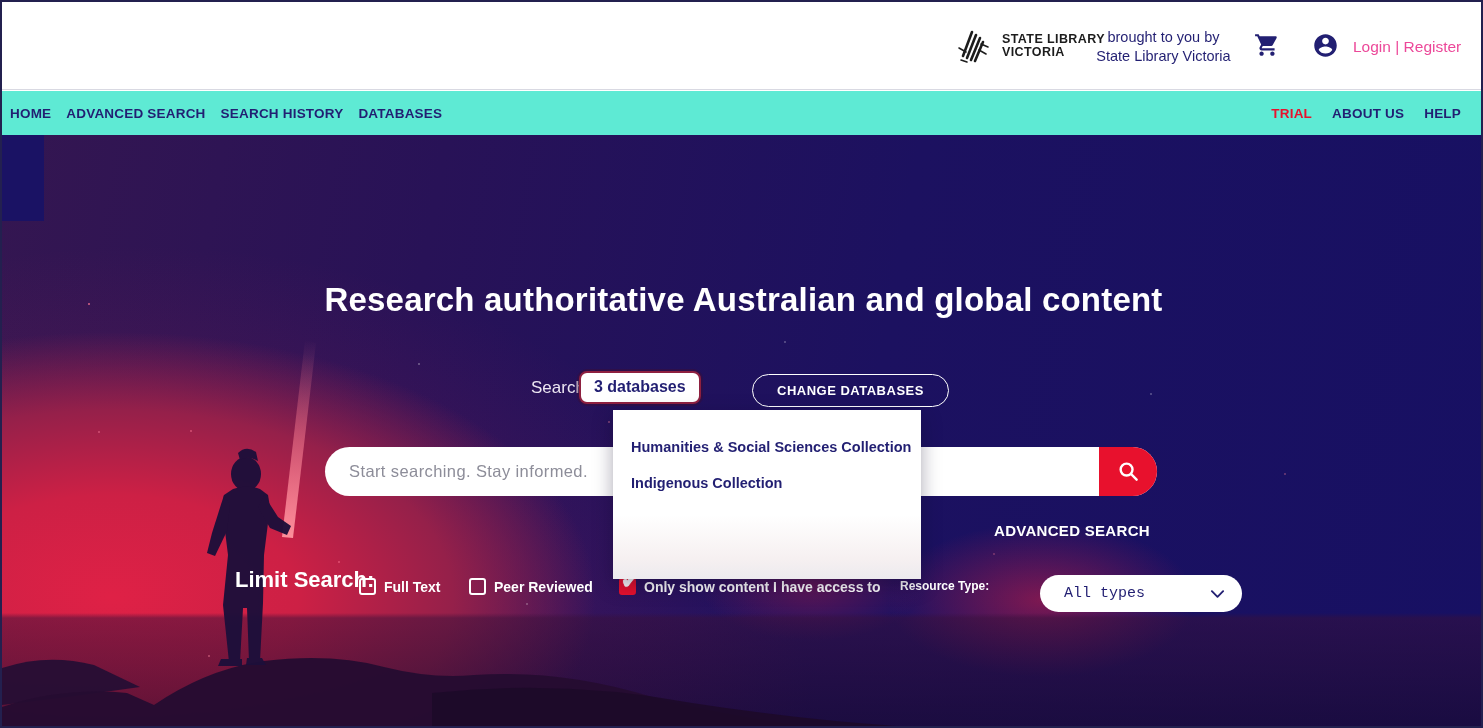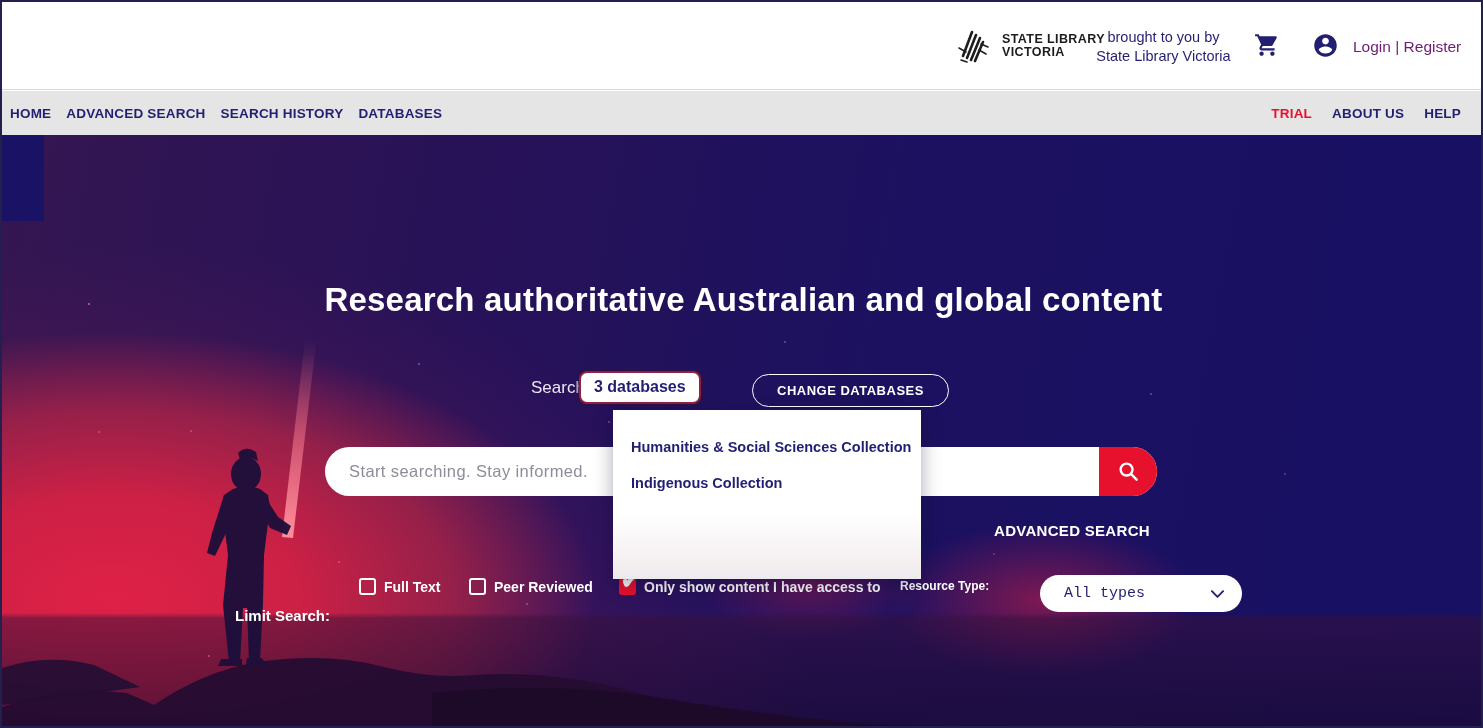--- a/index.html
+++ b/index.html
@@ -14,24 +14,24 @@
   .logo-ring { display:inline-block; width:11px; height:11px; border:5px solid #e8112d; border-radius:50%; margin-left:3px; vertical-align:30px; }
 
   .slv { position:absolute; left:953px; top:24px; display:flex; align-items:center; gap:7px; }
   .slv-text { color:#1c1c1c; font-weight:bold; font-size:12.5px; letter-spacing:0.4px; line-height:13px; }
   .slv-text .l2 { margin-left:-0px; }
 
   .tagline { position:absolute; left:1093px; top:26px; width:137px; text-align:center; color:#221f72; font-size:14.5px; line-height:19px; }
 
   .cart { position:absolute; left:1252px; top:30px; width:26px; height:26px; cursor:pointer; }
   .account { position:absolute; left:1310px; top:30px; width:27px; height:27px; cursor:pointer; }
-  .auth { position:absolute; left:1351px; top:36px; color:#701a75; font-size:15.5px; cursor:pointer; }
+  .auth { position:absolute; left:1351px; top:36px; color:#ec4899; font-size:15.5px; cursor:pointer; }
 
   
-  .nav { position:absolute; top:89px; left:0; right:0; height:44px; background:#e5e5e5; display:flex; align-items:center; z-index:49; }
+  .nav { position:absolute; top:89px; left:0; right:0; height:44px; background:#5eead4; display:flex; align-items:center; z-index:49; }
   .nav-left { display:flex; gap:15px; padding-left:8px; }
   .nav-right { display:flex; gap:20px; margin-left:auto; padding-right:20px; }
   .nav-item { font-weight:bold; font-size:13.5px; color:#221f72; letter-spacing:0.2px; cursor:pointer; white-space:nowrap; }
   .nav-item.trial { color:#e8112d; }
 
   
   .hero { position:absolute; top:133px; left:0; width:1483px; height:595px; overflow:hidden;
     background:
       linear-gradient(#1a1264,#1a1264) 0px 0px / 42px 86px no-repeat,
       radial-gradient(220px 110px at 1040px 465px, rgba(224,32,66,0.50), rgba(224,32,66,0) 70%),
@@ -72,21 +72,21 @@
     display:flex; align-items:center; z-index:10; }
   .search-input { flex:1; height:100%; border:none; outline:none; background:transparent; padding-left:24px;
     font-size:16.5px; letter-spacing:0.4px; color:#333; font-family:"Liberation Sans", sans-serif; }
   .search-input::placeholder { color:#8d8d99; opacity:1; }
   .search-btn { width:58px; height:49px; background:#e8112d; border:none; border-radius:0 24.5px 24.5px 0;
     display:flex; align-items:center; justify-content:center; cursor:pointer; }
 
   .advanced-link { position:absolute; left:992px; top:387px; color:#fff; font-weight:bold; font-size:15px;
     letter-spacing:0.3px; z-index:20; cursor:pointer; }
 
-  .limit-label { position:absolute; left:233px; top:472px; color:#fff; font-weight:bold; font-size:15px; z-index:20; }
+  .limit-label { position:absolute; left:233px; top:432px; color:#fff; font-weight:bold; font-size:22px; z-index:20; }
   .filter { position:absolute; top:443px; display:flex; align-items:center; z-index:20; cursor:pointer; }
   .f1 { left:357px; } .f2 { left:467px; } .f3 { left:617px; }
   .checkbox { position:relative; width:17px; height:17px; border:2px solid #fff; border-radius:3px; background:transparent; flex:0 0 auto; }
   .checkbox .check { display:none; }
   .checkbox.checked { background:#e8112d; border-color:#e8112d; }
   .checkbox.checked .check { display:block; position:absolute; left:0px; top:-10px; color:#fff; font-size:22px; font-weight:bold; line-height:1;
     text-shadow:0 0 1px #fff; }
   .filter-label { margin-left:8px; color:#fff; font-weight:bold; font-size:14px; white-space:nowrap; }
 
   .resource-label { position:absolute; left:898px; top:444px; color:#fff; font-weight:bold; font-size:12px; z-index:20; }

